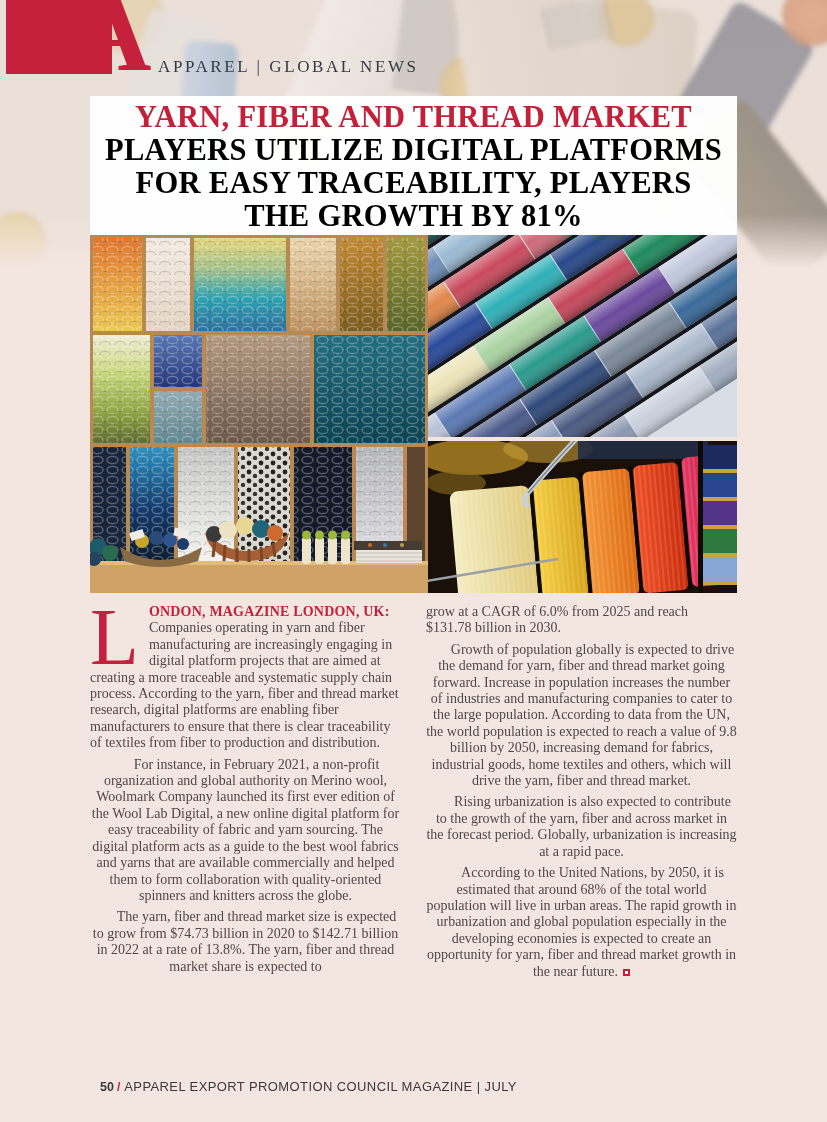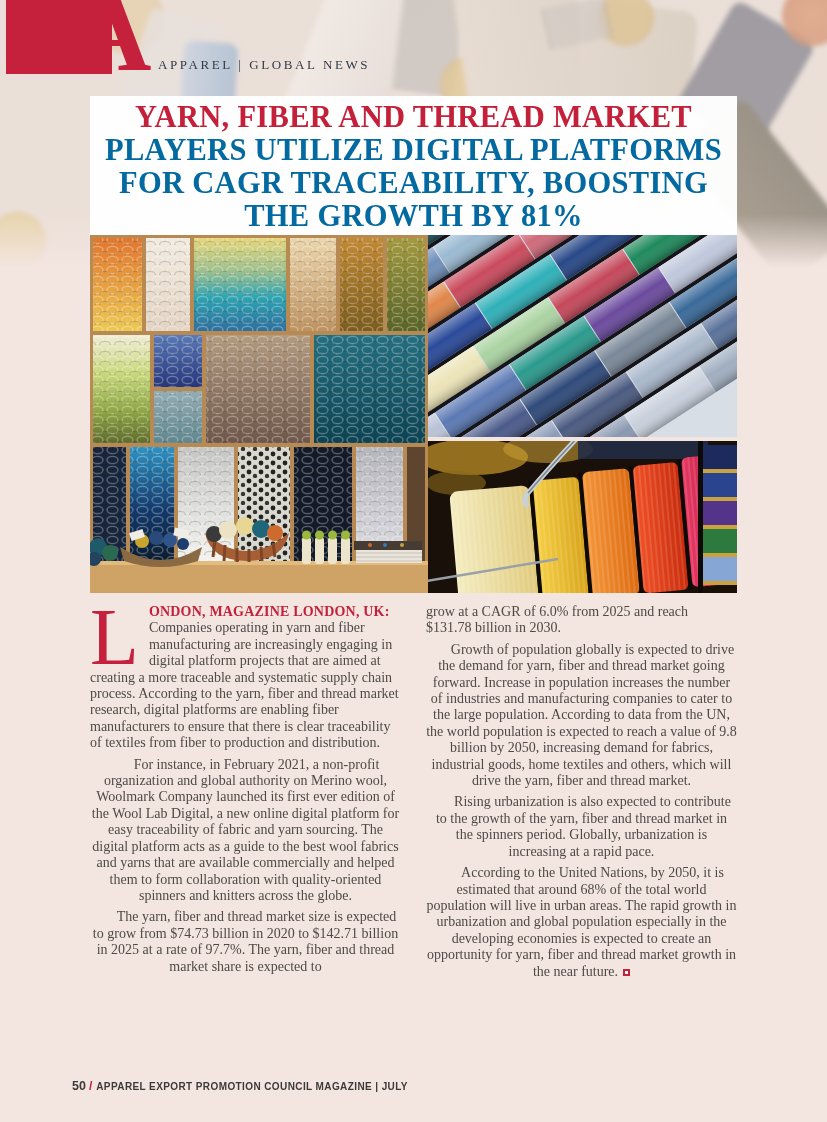--- a/index.html
+++ b/index.html
@@ -24,27 +24,27 @@
   .b13{left:782px;top:-16px;width:62px;height:62px;border-radius:50%;background:radial-gradient(circle,#d06a30,#b45322);opacity:.85;}
   .b14{left:556px;top:-8px;width:42px;height:62px;background:repeating-linear-gradient(180deg,#55504a 0 2px,#efece6 2px 5px);transform:rotate(78deg);opacity:.7;}
   .b-overlay{position:absolute;inset:0;background:linear-gradient(to bottom,
       rgba(243,230,224,.48) 0%,rgba(243,230,224,.5) 80%,rgba(243,229,224,1) 100%);}
 
   
   .logo{position:absolute;left:6px;top:0;width:160px;height:84px;z-index:4;}
   .logo-box{position:absolute;left:0;top:0;width:106px;height:74px;background:#c5203c;}
   .logo-a{position:absolute;left:66px;top:-22px;font-size:110px;line-height:1;font-weight:700;
           color:#c5203c;font-family:"Liberation Serif",serif;}
-  .section-head{position:absolute;left:158px;top:57px;z-index:4;font-size:13px;
+  .section-head{position:absolute;left:158px;top:57px;z-index:4;font-size:17px;
           letter-spacing:2.6px;color:#323a46;}
 
   
   .title-box{position:absolute;left:90px;top:96px;width:647px;height:176px;z-index:3;
           background:rgba(255,255,255,.97);text-align:center;padding-top:5px;box-sizing:border-box;}
-  .title-line{font-size:30.5px;line-height:33px;font-weight:700;color:#0369a1;letter-spacing:.3px;}
+  .title-line{font-size:30.5px;line-height:33px;font-weight:700;color:#000000;letter-spacing:.3px;}
   .title-line.red{color:#c5203a;}
 
   
   .img{position:absolute;z-index:3;}
   .img svg{display:block;width:100%;height:100%;}
   .img-left{left:90px;top:235px;width:338px;height:358px;}
   .img-rt{left:428px;top:235px;width:309px;height:202px;}
   .img-rb{left:428px;top:441px;width:309px;height:152px;}
 
   
@@ -53,25 +53,25 @@
   .col{width:311px;}
   .para{font-size:14px;line-height:16.4px;color:#4e4a46;margin:0 0 5px 0;}
   .para.indent{text-indent:22px;text-align:center;}
   .dropcap{float:left;font-size:80px;line-height:60px;color:#c5203c;margin:3px 10px 0 0;
            font-family:"Liberation Serif",serif;}
   .dateline{color:#c5203a;font-weight:700;letter-spacing:.2px;}
   .endmark{display:inline-block;width:7px;height:7px;background:#c5203c;margin-left:5px;position:relative;}
   .endmark::after{content:"";position:absolute;left:2px;top:2px;width:3px;height:3px;background:#fff;}
 
   
-  .footer{position:absolute;left:72px;top:1079px;z-index:3;font-family:"Liberation Sans",sans-serif;
+  .footer{position:absolute;left:100px;top:1079px;z-index:3;font-family:"Liberation Sans",sans-serif;
           color:#3c3a38;display:flex;align-items:baseline;}
   .footer .pg{font-size:12.5px;font-weight:700;}
   .footer .slash{color:#c5203c;font-weight:700;font-size:12px;margin:0 4px 0 3px;}
-  .footer .ft{font-size:10px;font-weight:700;letter-spacing:.4px;}
+  .footer .ft{font-size:13px;font-weight:400;letter-spacing:.4px;}
 </style>
 </head>
 <body>
 
 <div class="page">
 
   <div class="banner" aria-label="faded photo collage of sewing thread spools and barcode labels">
     <div class="bs b1"></div>
     <div class="bs b2"></div>
     <div class="bs b3"></div>
@@ -91,21 +91,21 @@
 
   <div class="logo">
     <div class="logo-box"></div>
     <span class="logo-a">A</span>
   </div>
   <div class="section-head">APPAREL | GLOBAL NEWS</div>
 
   <div class="title-box">
     <div class="title-line red">YARN, FIBER AND THREAD MARKET</div>
     <div class="title-line">PLAYERS UTILIZE DIGITAL PLATFORMS</div>
-    <div class="title-line">FOR CAGR TRACEABILITY, BOOSTING</div>
+    <div class="title-line">FOR EASY TRACEABILITY, PLAYERS</div>
     <div class="title-line">THE GROWTH BY 81%</div>
   </div>
 
   <div class="img img-left" aria-label="wooden shelf cubbies filled with colorful yarn skeins, baskets and bottles on counter">
     <svg viewBox="0 0 338 358" preserveAspectRatio="none">
       <defs>
         <pattern id="yt" width="15" height="10" patternUnits="userSpaceOnUse">
           <ellipse cx="7.5" cy="5" rx="5.5" ry="3.6" fill="none" stroke="rgba(255,255,255,0.30)" stroke-width="1.4"></ellipse>
           <ellipse cx="0" cy="10" rx="5.5" ry="3.6" fill="none" stroke="rgba(40,20,0,0.18)" stroke-width="1.4"></ellipse>
           <ellipse cx="15" cy="10" rx="5.5" ry="3.6" fill="none" stroke="rgba(40,20,0,0.18)" stroke-width="1.4"></ellipse>
@@ -421,26 +421,26 @@
   </div>
 
   <div class="article">
     <div class="col">
       <p class="para">
         <span class="dropcap">L</span>
         <span class="dateline">ONDON, MAGAZINE LONDON, UK:</span>
         <span>Companies operating in yarn and fiber manufacturing are increasingly engaging in digital platform projects that are aimed at creating a more traceable and systematic supply chain process. According to the yarn, fiber and thread market research, digital platforms are enabling fiber manufacturers to ensure that there is clear traceability of textiles from fiber to production and distribution.</span>
       </p>
       <p class="para indent">For instance, in February 2021, a non-profit organization and global authority on Merino wool, Woolmark Company launched its first ever edition of the Wool Lab Digital, a new online digital platform for easy traceability of fabric and yarn sourcing. The digital platform acts as a guide to the best wool fabrics and yarns that are available commercially and helped them to form collaboration with quality-oriented spinners and knitters across the globe.</p>
-      <p class="para indent">The yarn, fiber and thread market size is expected to grow from $74.73 billion in 2020 to $142.71 billion in 2025 at a rate of 97.7%. The yarn, fiber and thread market share is expected to</p>
+      <p class="para indent">The yarn, fiber and thread market size is expected to grow from $74.73 billion in 2020 to $142.71 billion in 2022 at a rate of 13.8%. The yarn, fiber and thread market share is expected to</p>
     </div>
     <div class="col">
       <p class="para">grow at a CAGR of 6.0% from 2025 and reach $131.78 billion in 2030.</p>
       <p class="para indent">Growth of population globally is expected to drive the demand for yarn, fiber and thread market going forward. Increase in population increases the number of industries and manufacturing companies to cater to the large population. According to data from the UN, the world population is expected to reach a value of 9.8 billion by 2050, increasing demand for fabrics, industrial goods, home textiles and others, which will drive the yarn, fiber and thread market.</p>
-      <p class="para indent">Rising urbanization is also expected to contribute to the growth of the yarn, fiber and thread market in the spinners period. Globally, urbanization is increasing at a rapid pace.</p>
+      <p class="para indent">Rising urbanization is also expected to contribute to the growth of the yarn, fiber and across market in the forecast period. Globally, urbanization is increasing at a rapid pace.</p>
       <p class="para indent">
         <span>According to the United Nations, by 2050, it is estimated that around 68% of the total world population will live in urban areas. The rapid growth in urbanization and global population especially in the developing economies is expected to create an opportunity for yarn, fiber and thread market growth in the near future.</span><span class="endmark"></span>
       </p>
     </div>
   </div>
 
   <div class="footer">
     <span class="pg">50</span>
     <span class="slash">/</span>
     <span class="ft">APPAREL EXPORT PROMOTION COUNCIL MAGAZINE | JULY</span>

